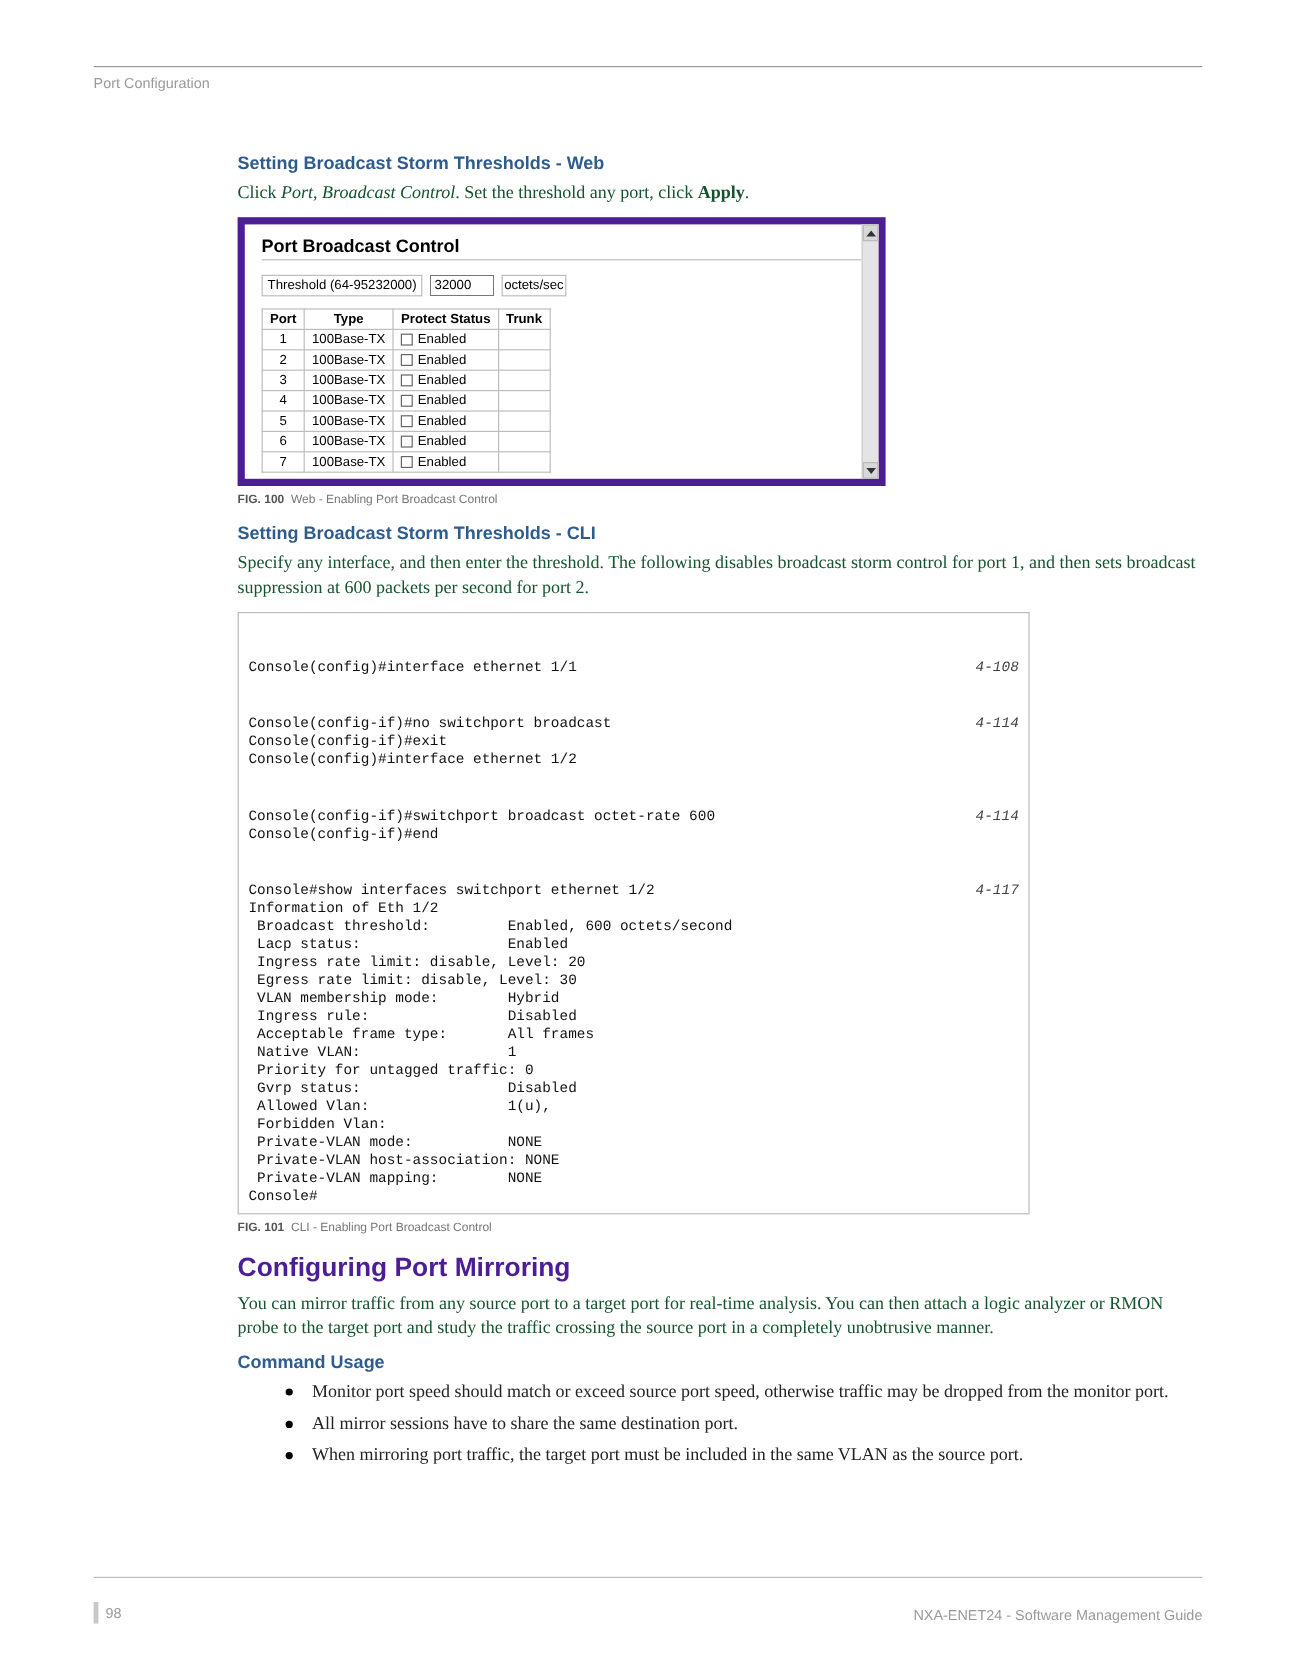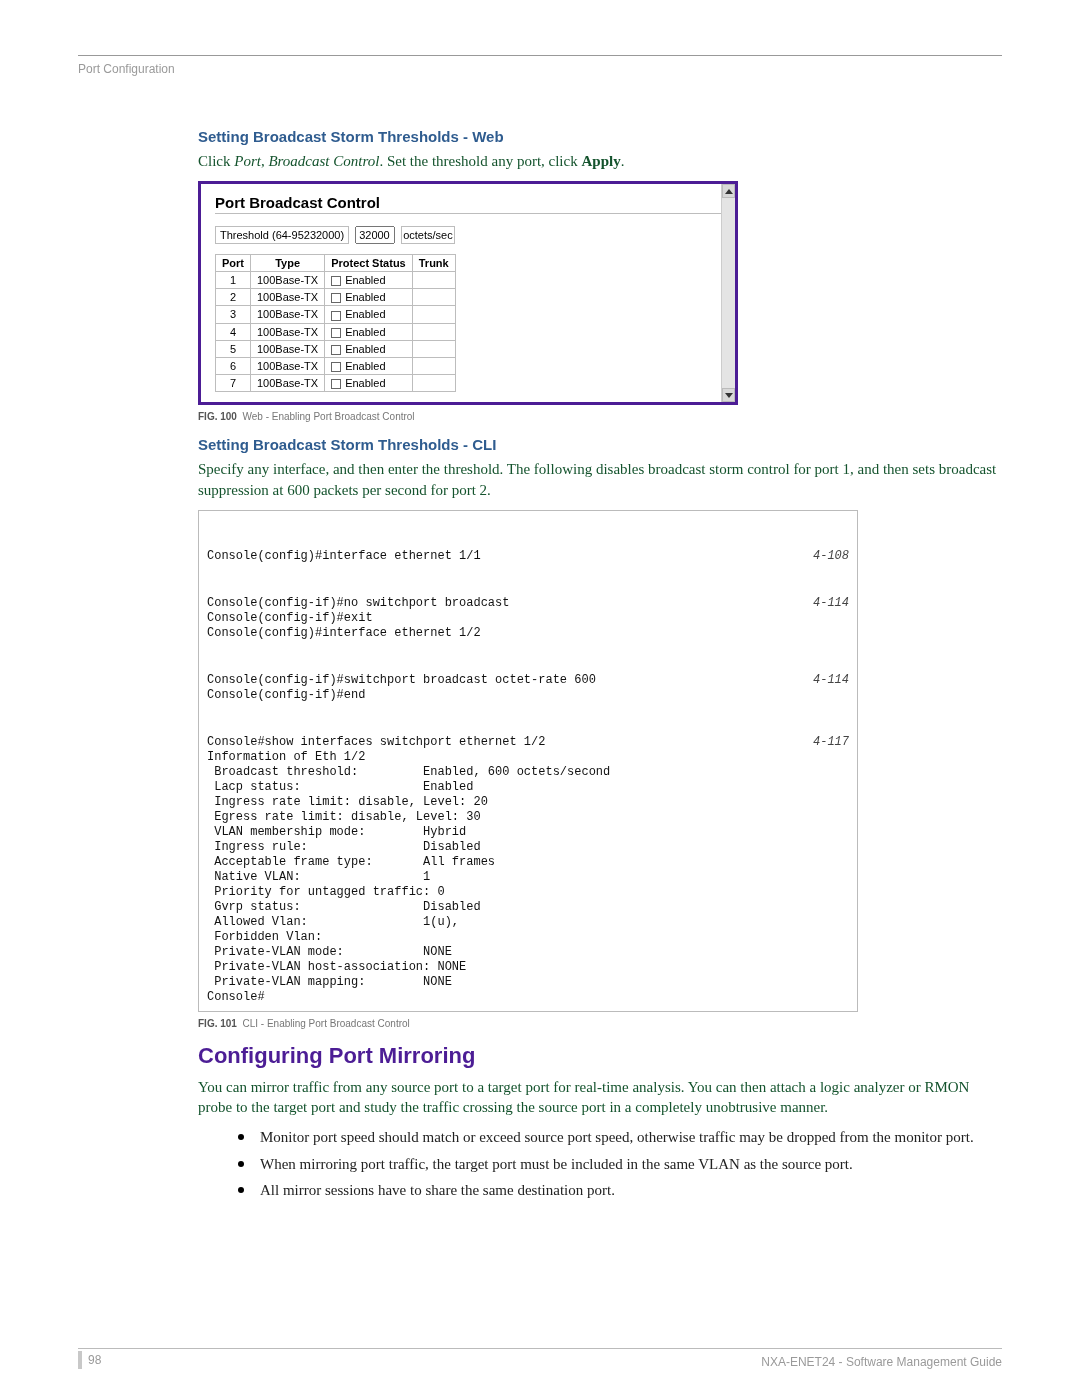--- a/index.html
+++ b/index.html
@@ -8,54 +8,54 @@
   .top-rule { height: 1px; background: #999; margin-bottom: 6px; }
   .running-head { font-family: Arial, Helvetica, sans-serif; font-size: 12px; color: #9a9a9a; }
   .content { margin-left: 120px; margin-top: 52px; }
   .h3 { font-family: Arial, Helvetica, sans-serif; color: #2f5c8f; font-weight: bold; font-size: 15px; margin-bottom: 6px; }
   .h2 { font-family: Arial, Helvetica, sans-serif; color: #4c1d95; font-weight: bold; font-size: 22px; margin: 14px 0 8px 0; }
   .para { font-size: 15px; line-height: 1.35; margin-bottom: 10px; color: #14532d; }
   .para .italic { font-style: italic; }
   .para .bold { font-weight: bold; }
 
   
-  .webui-frame { width: 540px; height: 224px; border: 3px solid #4c1d95; background: #fff; position: relative; margin-top: 6px; }
+  .webui-frame { width: 540px; height: 224px; border: 6px solid #4c1d95; background: #fff; position: relative; margin-top: 6px; }
   .webui-scroll { position: absolute; right: 0; top: 0; bottom: 0; width: 14px; background: #e4e4e4; border-left: 1px solid #ccc; }
   .webui-scroll .btn { position: absolute; left: 0; right: 0; height: 14px; background: #d8d8d8; border: 1px solid #bbb; display: flex; align-items: center; justify-content: center; }
   .webui-scroll .btn.up { top: 0; }
   .webui-scroll .btn.dn { bottom: 0; }
   .tri { width: 0; height: 0; border-left: 4px solid transparent; border-right: 4px solid transparent; }
   .tri.up { border-bottom: 5px solid #333; }
   .tri.dn { border-top: 5px solid #333; }
   .webui-inner { padding: 10px 14px 0 14px; font-family: Arial, Helvetica, sans-serif; color: #000; }
   .webui-title { font-weight: bold; font-size: 15px; margin-bottom: 2px; }
   .webui-hr { height: 1px; background: #bdbdbd; margin-bottom: 12px; }
   .thresh-row { display: flex; align-items: flex-start; gap: 6px; font-size: 11px; margin-bottom: 10px; }
   .thresh-row .tlabel { border: 1px solid #bdbdbd; padding: 2px 4px; }
-  .thresh-row input { width: 40px; font-size: 11px; padding: 1px 2px; }
+  .thresh-row input { width: 54px; font-size: 11px; padding: 1px 2px; }
   .thresh-row .unit { border: 1px solid #bdbdbd; padding: 2px 1px; }
   table.ports { border-collapse: collapse; font-size: 11px; }
   table.ports th, table.ports td { border: 1px solid #bdbdbd; padding: 2px 6px; text-align: left; }
   table.ports th { font-weight: bold; text-align: center; }
   table.ports td.port { text-align: center; }
   .chk { display: inline-block; width: 10px; height: 10px; border: 1px solid #666; margin-right: 4px; vertical-align: middle; }
 
   .fig-cap { font-family: Liberation Sans, sans-serif; font-size: 10px; color: #777; margin: 6px 0 14px 0; }
   .fig-cap .fl { color: #555; font-weight: bold; }
 
   
   .cli { width: 660px; border: 1px solid #bbb; padding: 6px 8px; font-family: "Courier New", Courier, monospace; font-size: 12px; line-height: 1.25; white-space: pre; margin-top: 6px; color: #111; }
   .cli-row { display: flex; justify-content: space-between; margin-top: 32px; }
   .cli-row .ref { font-style: italic; color: #444; padding-left: 12px; }
 
   ul.bullets { list-style: none; margin-left: 40px; margin-top: 4px; }
   ul.bullets li { position: relative; padding-left: 22px; font-size: 15px; line-height: 1.35; margin-bottom: 6px; color: #222; }
   ul.bullets li::before { content: ""; position: absolute; left: 0; top: 7px; width: 6px; height: 6px; background: #000; border-radius: 50%; }
 
-  .footer { position: absolute; left: 78px; right: 78px; bottom: 28px; display: flex; justify-content: space-between; align-items: flex-end; font-family: Arial, Helvetica, sans-serif; font-size: 12px; color: #9a9a9a; border-top: 1px solid #bbb; padding-top: 2px; }
+  .footer { position: absolute; left: 78px; right: 78px; bottom: 44px; display: flex; justify-content: space-between; align-items: flex-end; font-family: Arial, Helvetica, sans-serif; font-size: 12px; color: #9a9a9a; border-top: 1px solid #bbb; padding-top: 20px; }
   .footer .pg { display: flex; align-items: center; gap: 6px; }
   .footer .pg .bar { width: 4px; height: 18px; background: #c8c8c8; }
 </style>
 </head>
 <body>
 
 <div class="page">
   <div class="top-rule"></div>
   <div class="running-head">Port Configuration</div>
 
@@ -165,24 +165,25 @@
 <span> Private-VLAN mapping:        NONE</span>
 <span>Console#</span></div>
 
     <div class="fig-cap">
       <span class="fl">FIG. 101</span>&nbsp;&nbsp;<span>CLI - Enabling Port Broadcast Control</span>
     </div>
 
     <div class="h2">Configuring Port Mirroring</div>
     <p class="para">You can mirror traffic from any source port to a target port for real-time analysis. You can then attach a logic analyzer or RMON probe to the target port and study the traffic crossing the source port in a completely unobtrusive manner.</p>
 
+    <div class="h3">Command Usage</div>
     <ul class="bullets">
       <li>Monitor port speed should match or exceed source port speed, otherwise traffic may be dropped from the monitor port.</li>
+      <li>All mirror sessions have to share the same destination port.</li>
       <li>When mirroring port traffic, the target port must be included in the same VLAN as the source port.</li>
-      <li>All mirror sessions have to share the same destination port.</li>
     </ul>
 
   </div>
 
   <div class="footer">
     <span class="pg">
         <span class="bar"></span>
         <span>98</span>
       </span>
     <span>NXA-ENET24 - Software Management Guide</span>

